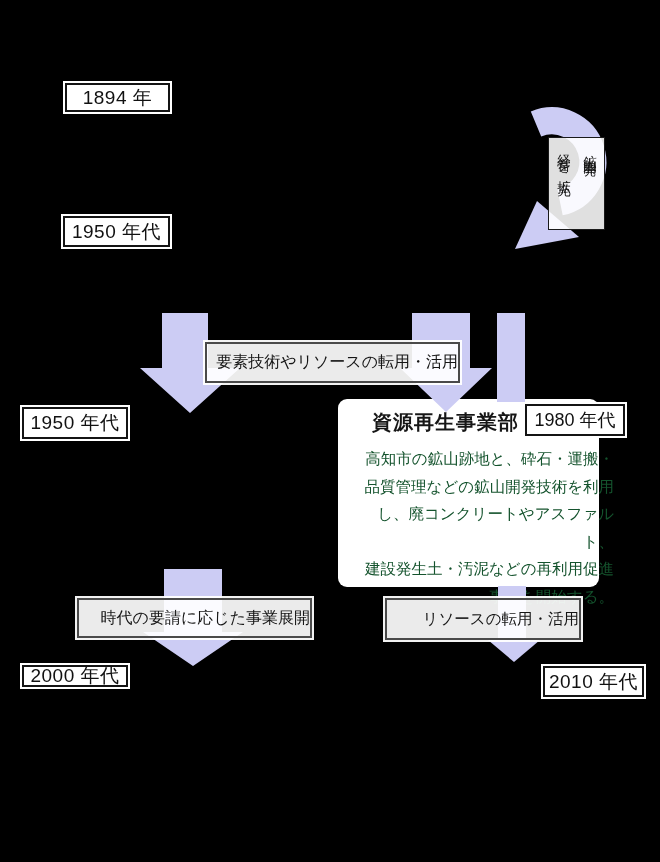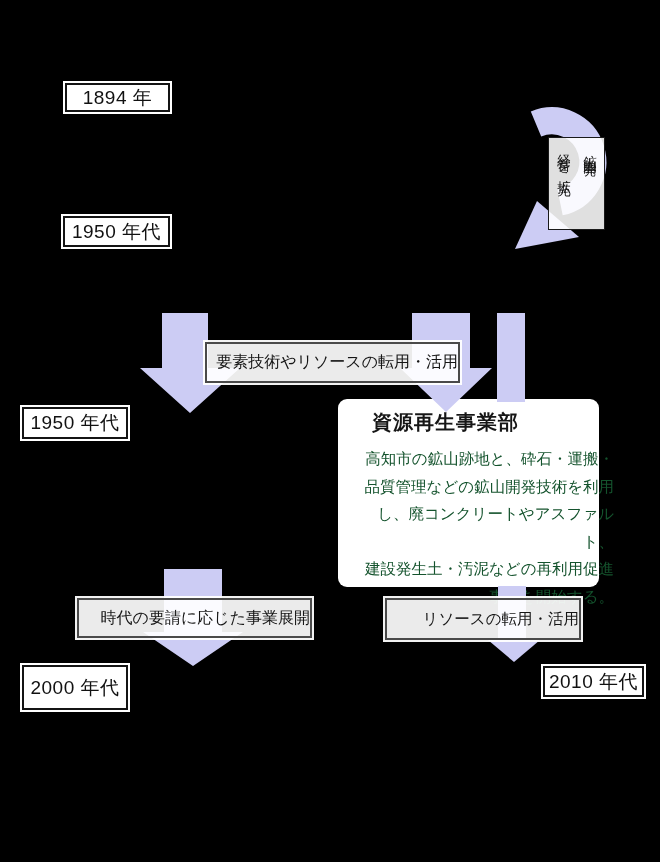--- a/index.html
+++ b/index.html
@@ -50,20 +50,23 @@
     color:#111;white-space:pre-line;
   }
 </style>
 </head>
 <body>
 
 <div class="canvas">
 
   <div class="division-box">
     <div class="division-title">資源再生事業部</div>
+    <div class="era-box">
+      <span>1980 年代</span>
+    </div>
     <div class="division-body">高知市の鉱山跡地と、砕石・運搬・
 品質管理などの鉱山開発技術を利用
 し、廃コンクリートやアスファルト、
 建設発生土・汚泥などの再利用促進
 事業を開始する。</div>
   </div>
 
   <svg class="arrow-layer" viewBox="0 0 660 862">
 
     <path d="M 536 124 A 41 41 0 1 1 560 202" fill="none" stroke-width="27" stroke="#ccccf4"></path>
@@ -83,21 +86,21 @@
 
   <div class="year-box" style="left:65px;top:83px;width:105px;height:29px;">
     <span>1894 年</span>
   </div>
   <div class="year-box" style="left:63px;top:216px;width:107px;height:31px;">
     <span>1950 年代</span>
   </div>
   <div class="year-box" style="left:22px;top:407px;width:106px;height:32px;">
     <span>1950 年代</span>
   </div>
-  <div class="year-box" style="left:22px;top:665px;width:106px;height:45px;">
+  <div class="year-box" style="left:22px;top:665px;width:106px;height:22px;">
     <span>2000 年代</span>
   </div>
   <div class="year-box" style="left:527px;top:666px;width:101px;height:31px;margin-left:16px;">
     <span>2010 年代</span>
   </div>
 
   <div class="label-box" style="left:205px;top:342px;width:255px;height:41px;">
     <span>要素技術やリソースの転用・活用</span>
   </div>
   <div class="label-box" style="left:77px;top:598px;width:235px;height:40px;padding-left:39px;">

